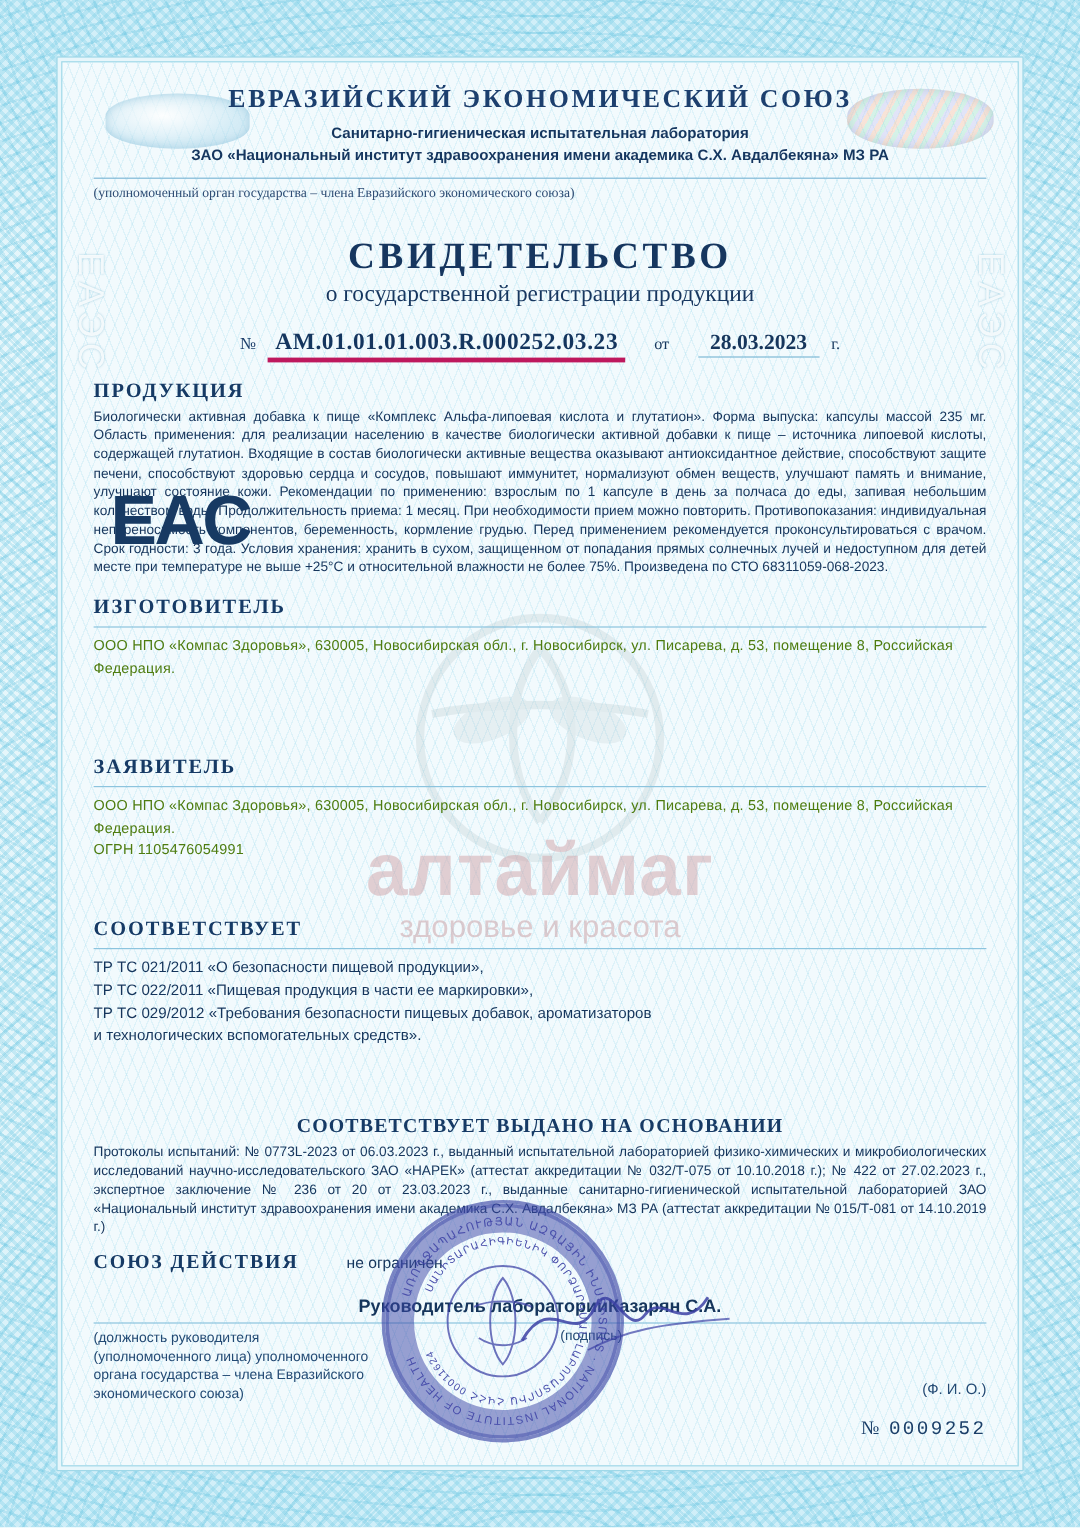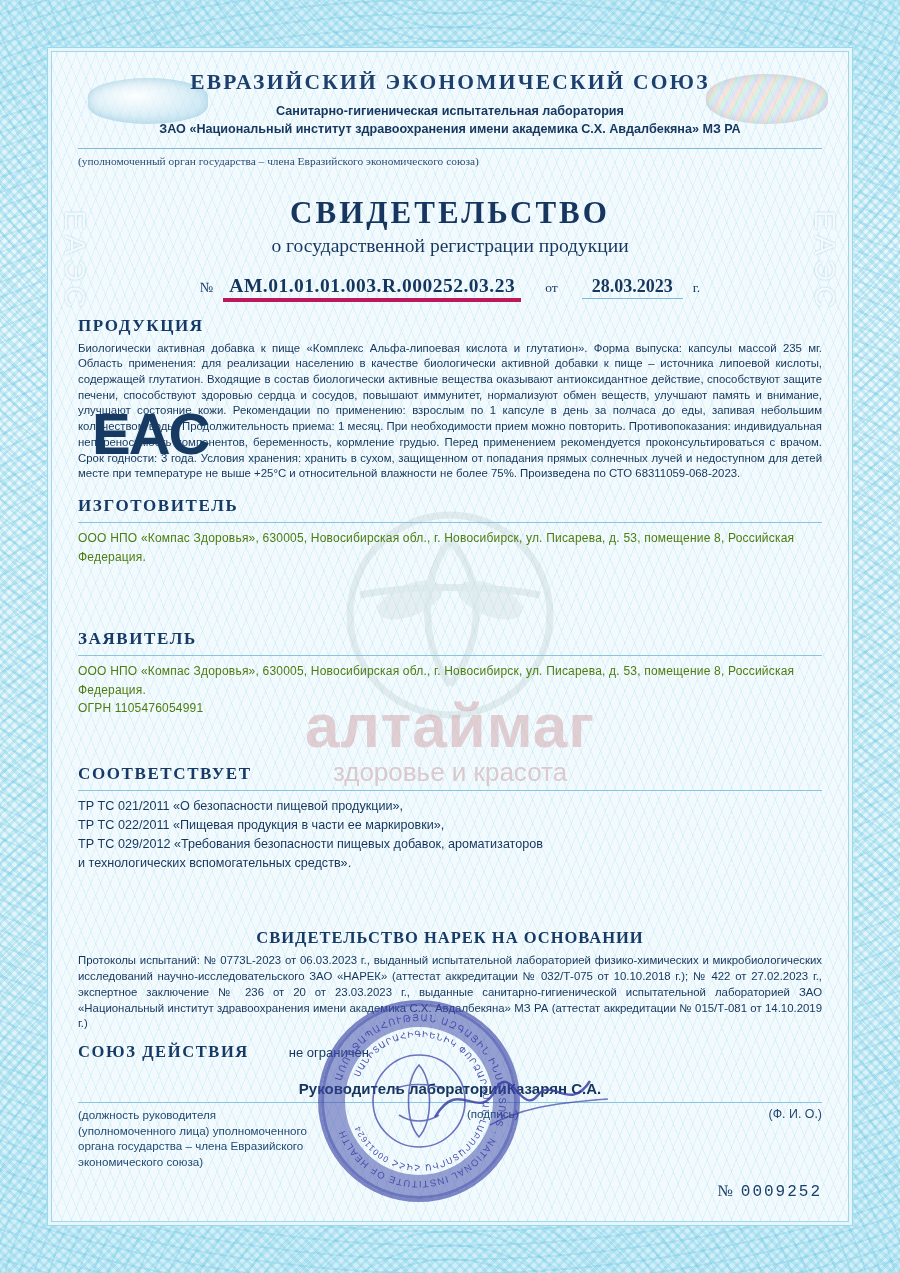--- a/index.html
+++ b/index.html
@@ -254,20 +254,21 @@
   }
   .legend-mid {
     font-size: 11.6px;
     color: #234a74;
     align-self: flex-start;
     margin-left: -90px;
   }
   .legend-right {
     font-size: 12.4px;
     color: #234a74;
+    margin-top: 44px;
   }
   .blank-number {
     text-align: right;
     margin-top: 12px;
     font-size: 16px;
     letter-spacing: 2px;
     color: #1b3f69;
     font-family: "Liberation Mono", monospace;
   }
   .blank-number .hash {
@@ -411,21 +412,21 @@
 
     <h2 class="section" style="margin-top:46px">СООТВЕТСТВУЕТ</h2>
     <div class="sect-rule"></div>
     <div class="conform-list">
       <div>ТР ТС 021/2011 «О безопасности пищевой продукции»,</div>
       <div>ТР ТС 022/2011 «Пищевая продукция в части ее маркировки»,</div>
       <div>ТР ТС 029/2012 «Требования безопасности пищевых добавок, ароматизаторов</div>
       <div>и технологических вспомогательных средств».</div>
     </div>
 
-    <div class="basis-title" style="margin-top:56px; text-align:center">СВИДЕТЕЛЬСТВО НАРЕК НА ОСНОВАНИИ</div>
+    <div class="basis-title" style="margin-top:56px; text-align:center">СООТВЕТСТВУЕТ ВЫДАНО НА ОСНОВАНИИ</div>
     <div class="para">Протоколы испытаний: № 0773L-2023 от 06.03.2023 г., выданный испытательной лабораторией физико-химических и микробиологических исследований научно-исследовательского ЗАО «НАРЕК» (аттестат аккредитации № 032/Т-075 от 10.10.2018 г.); № 422 от 27.02.2023 г., экспертное заключение № 236 от 20 от 23.03.2023 г., выданные санитарно-гигиенической испытательной лабораторией ЗАО «Национальный институт здравоохранения имени академика С.Х. Авдалбекяна» МЗ РА (аттестат аккредитации № 015/Т-081 от 14.10.2019 г.)</div>
 
     <div class="validity-row">
       <span class="validity-label">СОЮЗ ДЕЙСТВИЯ</span>
       <span class="validity-value">не ограничен</span>
     </div>
 
     <div class="sign-row">
       <span class="sign-role">Руководитель лаборатории</span>
       <span class="sign-name">Казарян С.А.</span>

